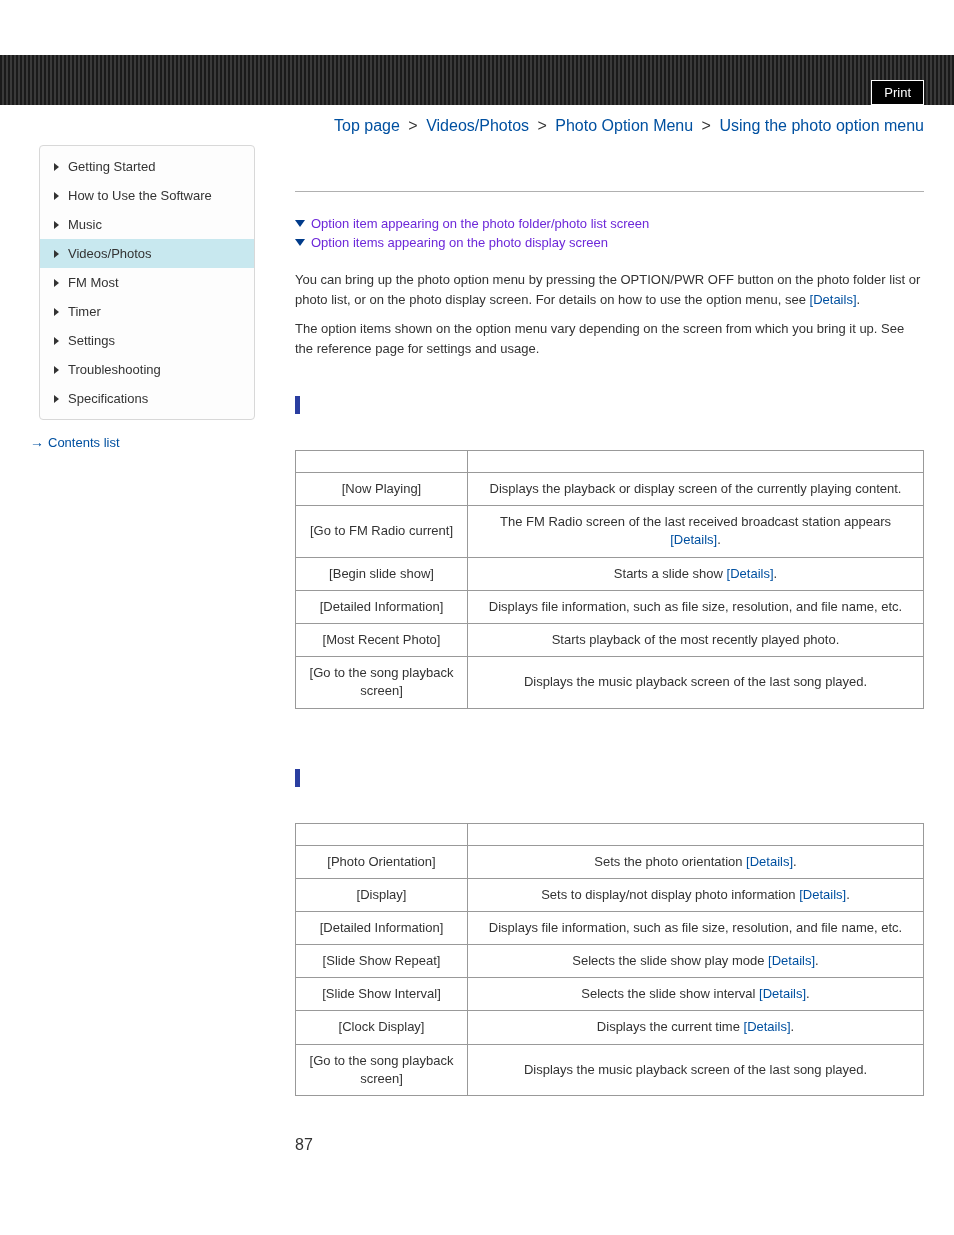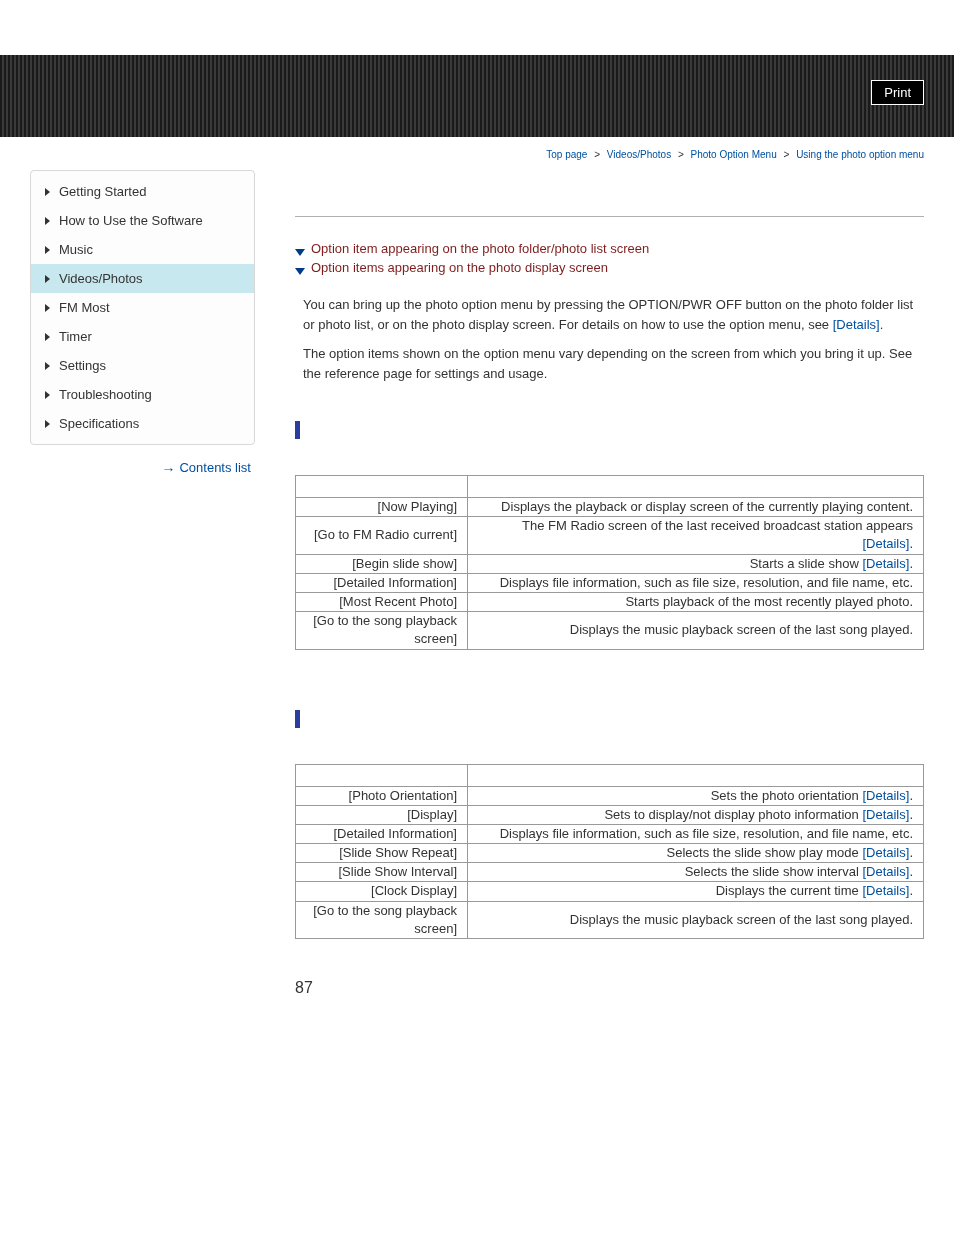--- a/index.html
+++ b/index.html
@@ -4,58 +4,59 @@
 <style>
   * { box-sizing: border-box; margin: 0; padding: 0; }
   body {
     font-family: Arial, Helvetica, sans-serif;
     font-size: 13px;
     color: #333;
     background: #fff;
     width: 954px;
   }
   .banner {
-    height: 82px;
+    height: 50px;
     background: repeating-linear-gradient(90deg, #1a1a1a 0 2px, #3a3a3a 2px 4px);
     margin-top: 55px;
     position: relative;
   }
   .print-btn {
     position: absolute;
     right: 30px;
     top: 25px;
     background: #000;
     color: #fff;
     border: 1px solid #fff;
     padding: 4px 12px;
     font-size: 13px;
     cursor: pointer;
   }
   .breadcrumb {
     text-align: right;
     padding: 12px 30px 0 0;
-    font-size: 10px;
+    font-size: 16px;
   }
   .breadcrumb a, .link { color: #0050a0; text-decoration: none; cursor: pointer; }
   .breadcrumb span.sep { color: #333; padding: 0 4px; }
   .content-wrap {
     display: flex;
     padding: 10px 30px 30px 30px;
   }
   .sidebar {
     width: 245px;
     flex: none;
     padding-right: 20px;
   }
   .sidebar ul {
     list-style: none;
     border: 1px solid #d8d8d8;
     border-radius: 4px;
     background: #fdfdfd;
     padding: 6px 0;
+    margin-left: 9px;
   }
   .sidebar li {
     padding: 7px 10px 7px 28px;
     position: relative;
     cursor: pointer;
     font-size: 13px;
   }
   .sidebar li::before {
     content: "";
     position: absolute;
@@ -63,69 +64,68 @@
     top: 11px;
     width: 0; height: 0;
     border-top: 4px solid transparent;
     border-bottom: 4px solid transparent;
     border-left: 5px solid #333;
   }
   .sidebar li.active {
     background: #c8e8ef;
   }
   .contents-list {
-    text-align: right;
     padding: 14px 4px 0 0;
     color: #0050a0;
     font-size: 13px;
   }
   .contents-list .arrow {
     color: #0050a0;
     font-size: 14px;
     margin-right: 4px;
   }
   .main {
     flex: 1;
     padding-left: 20px;
   }
   .rule {
     border-top: 1px solid #b0b0b0;
     margin: 46px 0 24px 0;
   }
   .jump-links { margin: 0 0 20px 0; }
   .jump-links .item {
     display: flex;
-    align-items: flex-end;
+    align-items: center;
     margin: 4px 0;
-    color: #7f1d1d;
+    color: #6d28d9;
     cursor: pointer;
   }
   .jump-links .marker {
     width: 0; height: 0;
     border-left: 5px solid transparent;
     border-right: 5px solid transparent;
     border-top: 7px solid #003b8a;
     margin-right: 6px;
   }
-  .para { margin: 10px 8px; line-height: 1.5; }
+  .para { margin: 10px 0; line-height: 1.5; }
   .section-marker {
     width: 5px;
     height: 18px;
     background: #2a3ea0;
     margin: 38px 0 36px 0;
   }
   table {
     width: 100%;
     border-collapse: collapse;
     margin-top: 10px;
   }
   th, td {
     border: 1px solid #999;
-    padding: 0 10px;
-    text-align: right;
+    padding: 7px 10px;
+    text-align: center;
     vertical-align: middle;
     font-size: 13px;
     line-height: 1.4;
   }
   th { height: 22px; }
   td.item-col { width: 172px; }
   .page-no {
     text-align: left;
     font-size: 16px;
     margin: 40px 0 20px 0;

